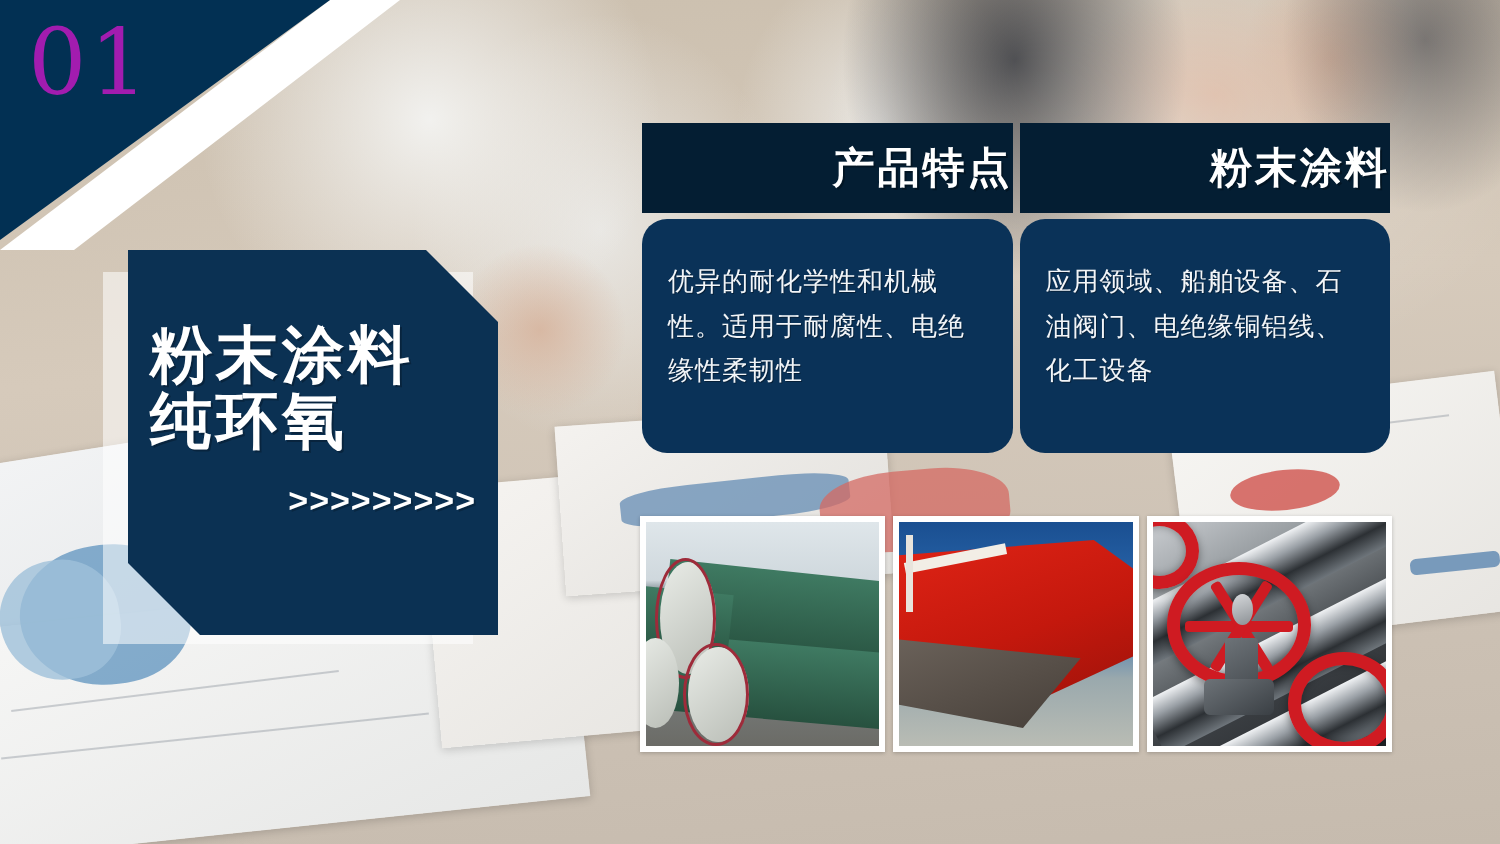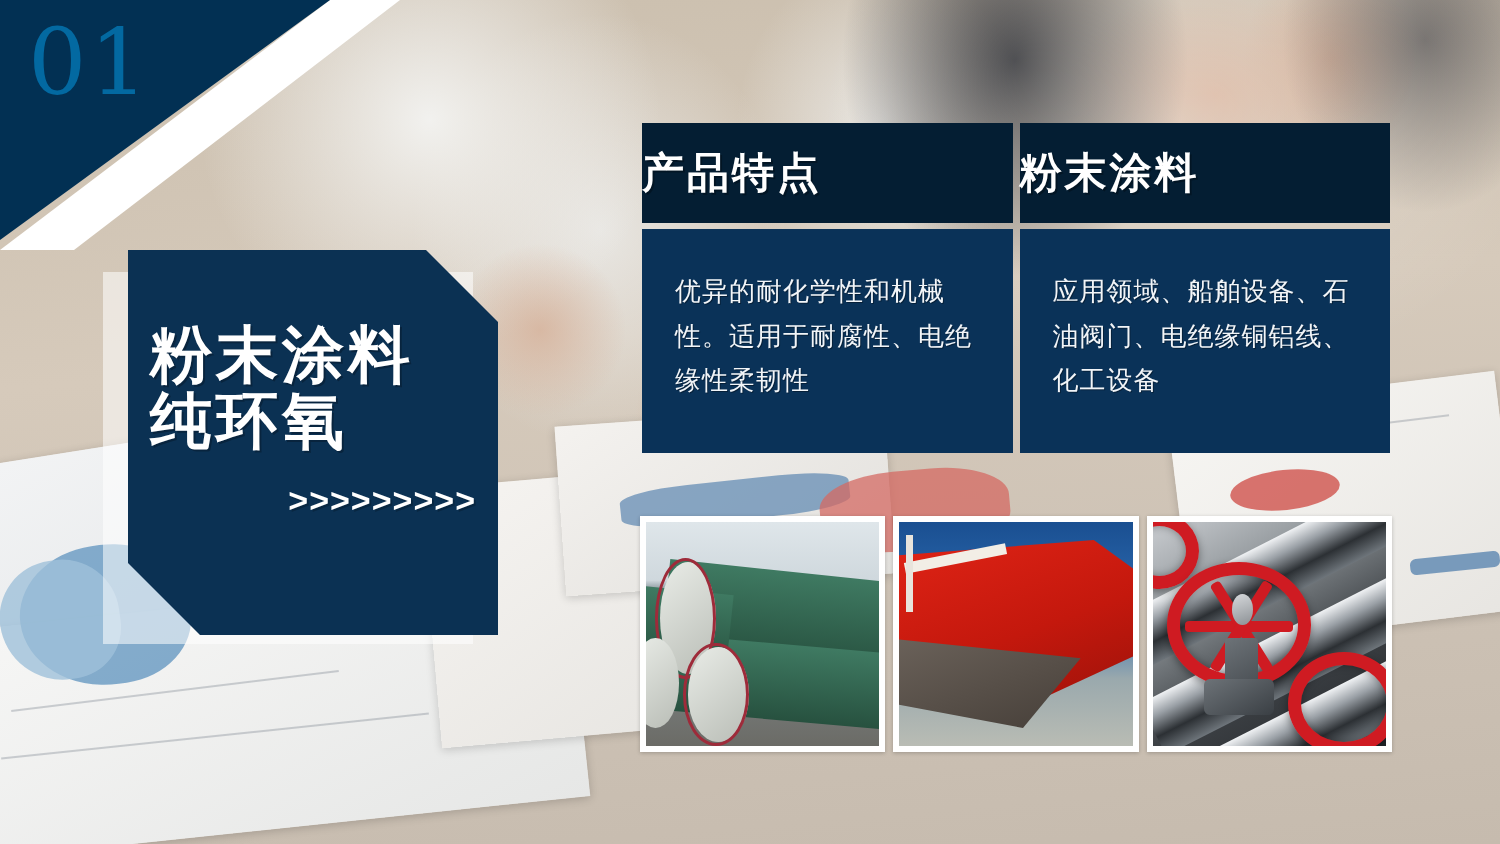--- a/index.html
+++ b/index.html
@@ -62,21 +62,21 @@
     background:#023053;
     clip-path:polygon(0 0, 330px 0, 0 240px);
   }
   .corner-white{
     position:absolute; left:0; top:0; width:400px; height:250px;
     background:#ffffff;
     clip-path:polygon(330px 0, 400px 0, 74px 250px, 0 250px);
   }
   .number-01{
     position:absolute; left:28px; top:17px;
-    color:#0369a1;
+    color:#a21caf;
     font-size:92px; font-weight:400; letter-spacing:3px;
     font-family:"DejaVu Serif","Liberation Serif",serif;
     line-height:1;
   }
 
   
   .title-shadow{
     position:absolute; left:103px; top:272px;
     width:370px; height:372px;
     background:rgba(255,255,255,.55);
@@ -105,31 +105,32 @@
 
   
   .panels{
     position:absolute; left:642px; top:123px;
     width:748px; height:330px;
     display:flex; gap:7px;
   }
   .panel{ flex:1; display:flex; flex-direction:column; gap:6px; }
   .panel-head{
     background:#041e33;
-    height:100px;
-    display:flex; align-items:center; justify-content:flex-start;
+    height:90px;
+    display:flex; align-items:center; justify-content:flex-end;
   }
   .panel-head-text{
     color:#fff; font-weight:700; font-size:42px; letter-spacing:3px;
     text-shadow:2px 2px 0 rgba(0,0,0,.28);
   }
   .panel-body{
     background:#0a3258;
     flex:1;
-    padding:40px 26px 0 33px;
+    padding:40px 26px 0 26px;
+    border-radius:25px;
   }
   .panel-body-text{
     color:#f2f5f8; font-size:26px; line-height:1.72; letter-spacing:1px;
     text-shadow:1px 1px 0 rgba(0,0,0,.35);
   }
 
   
   .photos{
     position:absolute; left:640px; top:516px;
     width:752px; height:236px;

